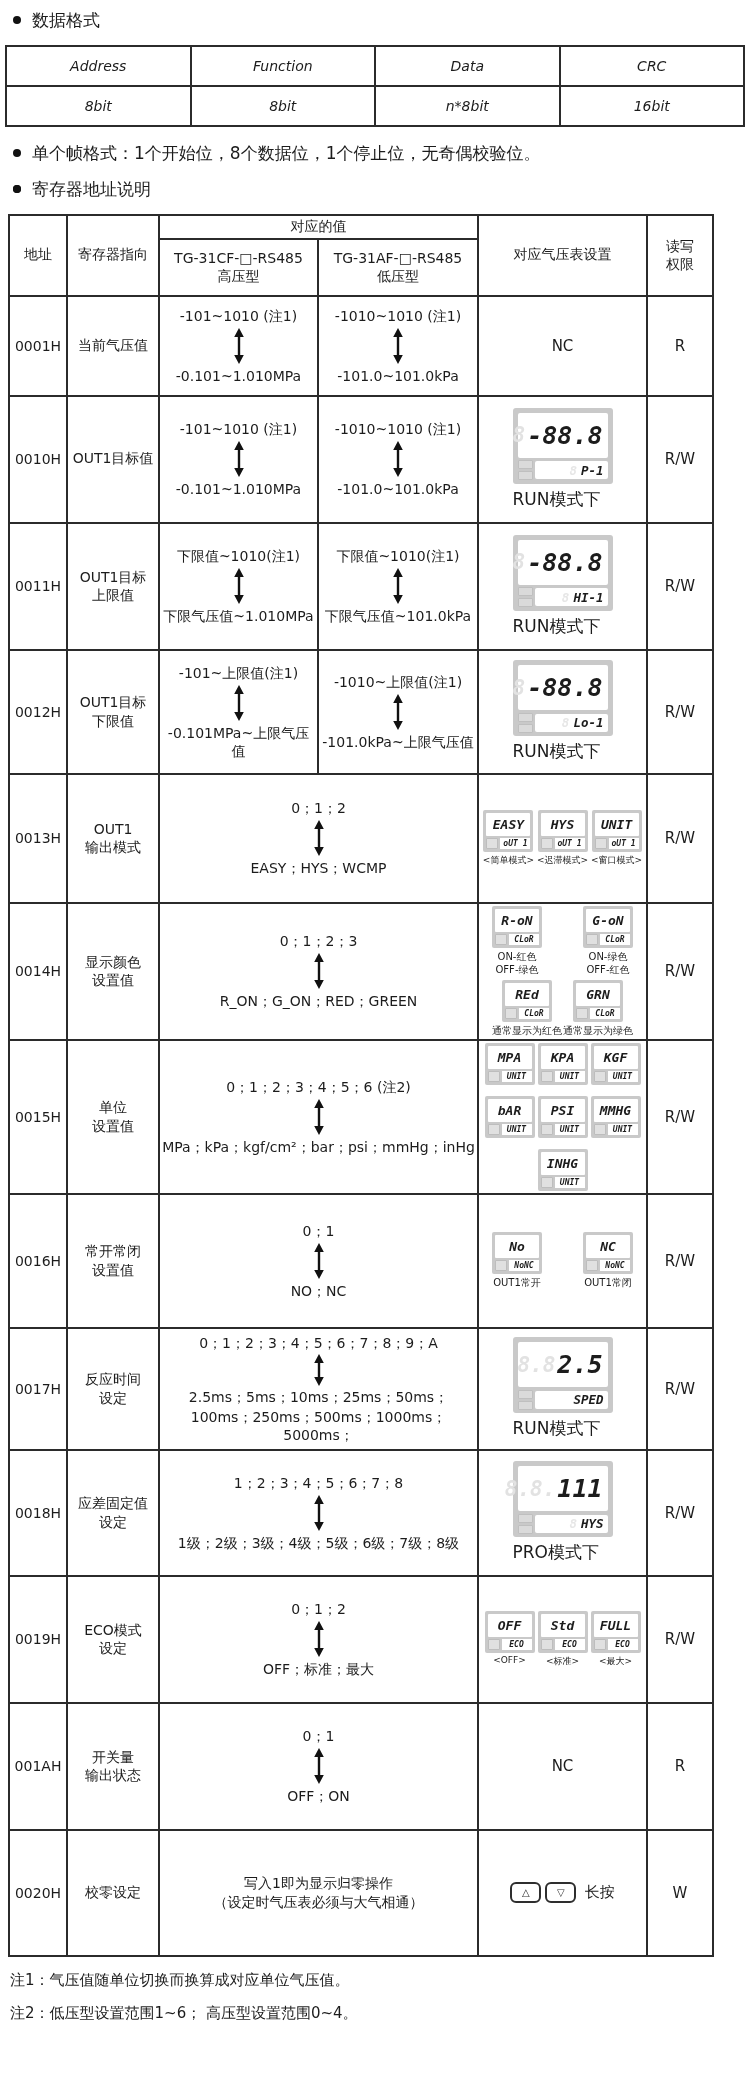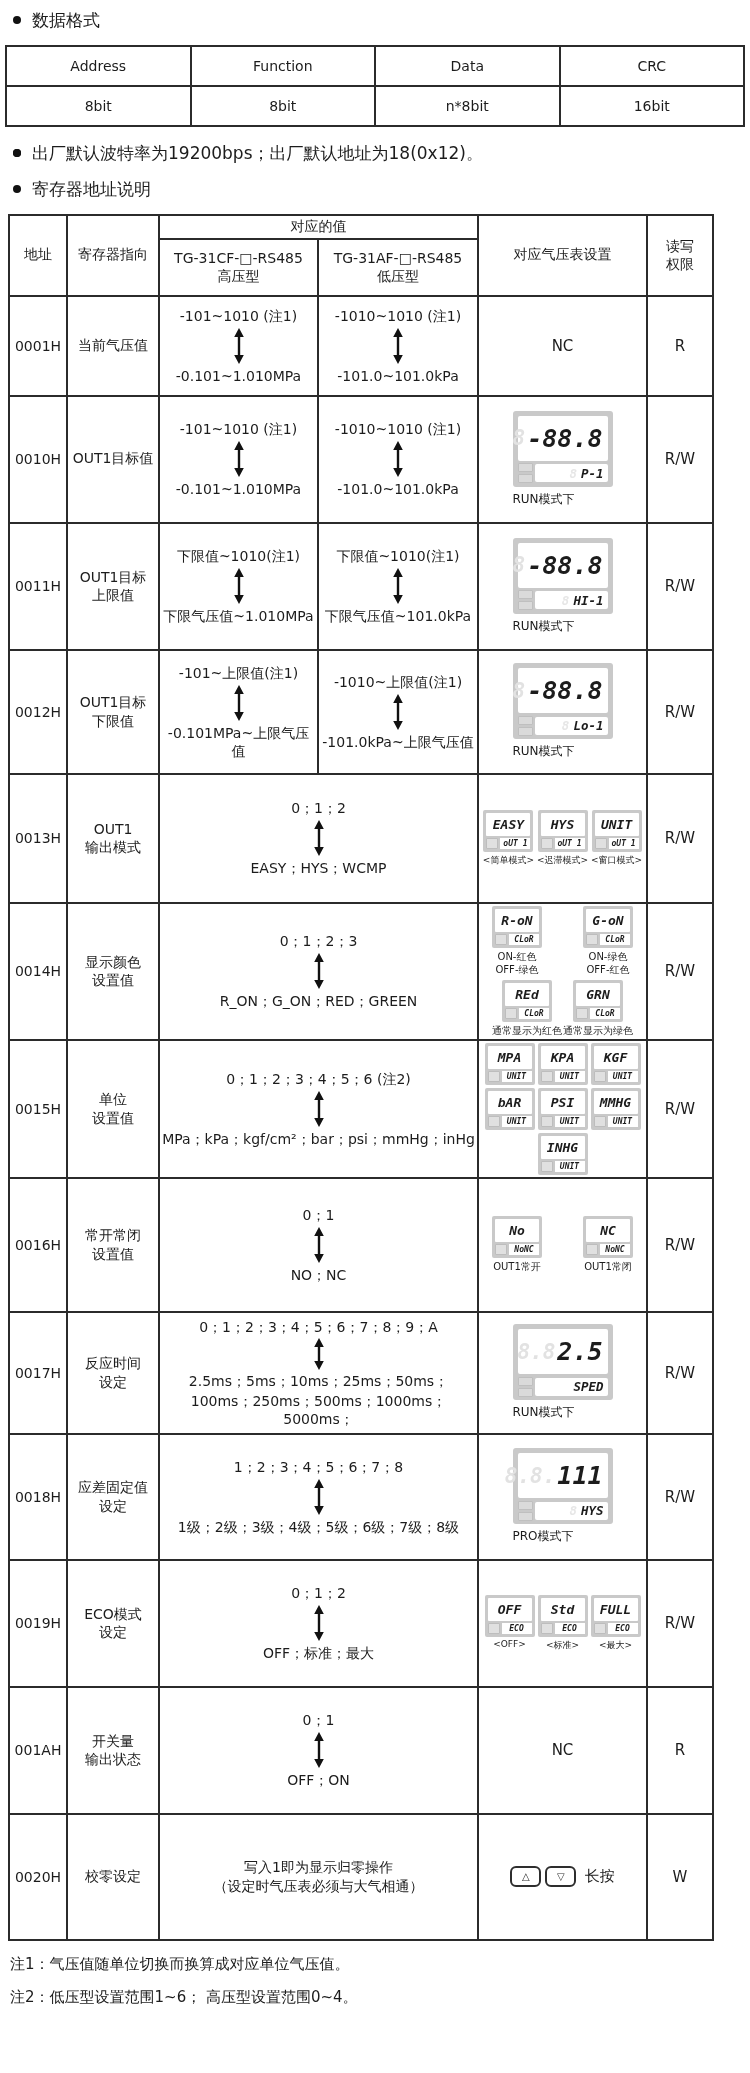--- a/index.html
+++ b/index.html
@@ -6,21 +6,21 @@
   body{width:750px;font-family:"DejaVu Sans","Liberation Sans",sans-serif;color:#1c1c1c;}
   .page{padding-top:6px;}
 
   
   .bullet{position:relative;padding-left:32px;font-size:17px;line-height:1.45;margin:12px 0;}
   .bullet .dot{position:absolute;left:13px;top:8px;width:8px;height:8px;background:#111;border-radius:50%;}
   .bullet.first{margin-top:2px;}
 
   
   table{border-collapse:collapse;}
-  .fmt{width:740px;margin:9px 0 14px 5px;table-layout:fixed;}
+  .fmt{width:740px;margin:9px 0 14px 5px;table-layout:fixed;font-style:italic;}
   .fmt td{border:2px solid #2b2b2b;height:36px;text-align:center;font-size:14px;}
 
   
   .reg{width:704px;margin:8px 0 0 8px;table-layout:fixed;}
   .reg th,.reg td{border:2px solid #2b2b2b;text-align:center;vertical-align:middle;font-size:14px;font-weight:normal;padding:2px 1px;}
   .reg .subhead td{border-top:2px solid #a9a9a9;}
   .cell2l div{line-height:1.35;}
 
   
   .vflex{display:flex;flex-direction:column;align-items:center;justify-content:center;gap:3px;}
@@ -31,21 +31,21 @@
   .lcd-wrap{display:inline-block;text-align:left;}
   .lcd{width:100px;background:#c9c9c9;border-radius:3px;padding:5px 5px 4px;box-sizing:border-box;}
   .seg{font-family:"DejaVu Sans Mono","Liberation Mono",monospace;font-weight:bold;font-style:italic;}
   .lcd-main{background:#fff;border-radius:2px;height:45px;display:flex;align-items:center;justify-content:flex-end;padding:0 5px;font-size:25px;letter-spacing:0px;}
   .lcd-main .ghost{color:#e2e2e2;font-size:21px;margin-right:2px;}
   .lcd-subrow{margin-top:3px;display:flex;align-items:center;gap:2px;height:19px;}
   .lcd-ind{display:flex;flex-direction:column;gap:2px;}
   .lcd-ind i{display:block;width:13px;height:7px;background:#dadada;border:1px solid #bfbfbf;border-radius:1px;}
   .lcd-sub{flex:1;background:#fff;border-radius:2px;height:18px;display:flex;align-items:center;justify-content:flex-end;padding:0 4px;font-size:12.5px;}
   .lcd-sub .ghost{color:#e6e6e6;margin-right:4px;}
-  .lcd-cap{font-size:12px;margin-top:4px;}
+  .lcd-cap{font-size:17px;margin-top:4px;}
 
   
   .mini-col{display:inline-block;vertical-align:top;text-align:center;}
   .mini{width:50px;background:#c9c9c9;border-radius:2px;padding:3px;box-sizing:border-box;margin:0 auto;}
   .mini-main{background:#fff;border-radius:1px;height:23px;display:flex;align-items:center;justify-content:center;font-size:13px;}
   .mini-sub{margin-top:2px;display:flex;align-items:center;gap:2px;}
   .mini-chip{width:10px;height:9px;background:#e0e0e0;border:1px solid #bdbdbd;border-radius:1px;flex:none;}
   .mini-label{flex:1;background:#fff;height:11px;display:flex;align-items:center;justify-content:center;font-size:8px;}
   .mini-cap{font-size:9px;margin-top:2px;white-space:nowrap;}
   .mini-cap2{font-size:10px;line-height:1.3;margin-top:2px;white-space:nowrap;}
@@ -89,24 +89,24 @@
       <td>8bit</td>
       <td>8bit</td>
       <td>n*8bit</td>
       <td>16bit</td>
     </tr>
   </tbody>
     </table>
 
   <div class="bullet">
     <span class="dot"></span>
+    <span>单个帧格式：1个开始位，8个数据位，1个停止位，无奇偶校验位。</span>
   </div>
   <div class="bullet">
     <span class="dot"></span>
-    <span>出厂默认波特率为19200bps；出厂默认地址为18(0x12)。</span>
   </div>
   <div class="bullet">
     <span class="dot"></span>
     <span>寄存器地址说明</span>
   </div>
 
   <table class="reg">
     <colgroup>
       <col style="width:58px">
         <col style="width:92px">
@@ -459,21 +459,21 @@
           <div class="rtext">0；1；2；3；4；5；6 (注2)</div>
           <svg class="arrow-ud" width="12" height="36" viewBox="0 0 12 36">
                 <line x1="6" y1="7" x2="6" y2="29" stroke="#111" stroke-width="2.4"></line>
                 <polygon points="6,0 1.2,9 10.8,9" fill="#111"></polygon>
                 <polygon points="6,36 1.2,27 10.8,27" fill="#111"></polygon>
               </svg>
           <div class="rtext">MPa；kPa；kgf/cm²；bar；psi；mmHg；inHg</div>
         </div>
       </td>
       <td>
-        <div class="minis-grid" style="gap:3px;">
+        <div class="minis-grid" style="gap:11px;">
           <div class="minis-row">
             <div class="mini">
                   <div class="mini-main seg">MPA</div>
                   <div class="mini-sub">
                     <span class="mini-chip"></span>
                     <span class="mini-label seg">UNIT</span>
                   </div>
                 </div>
             <div class="mini">
                   <div class="mini-main seg">KPA</div>

